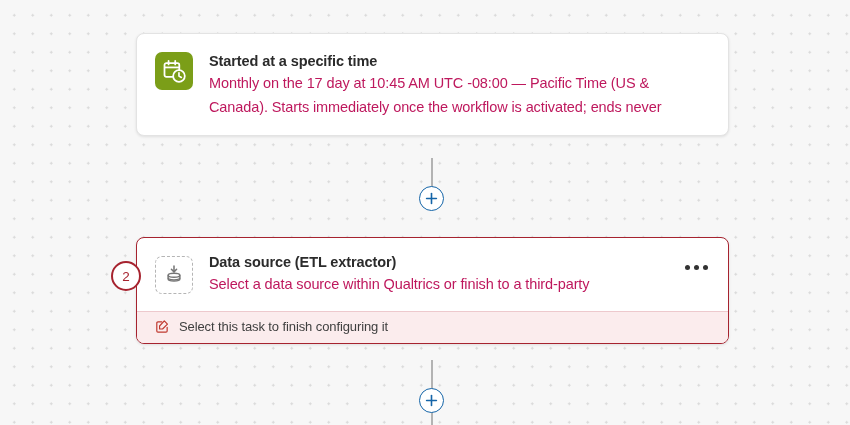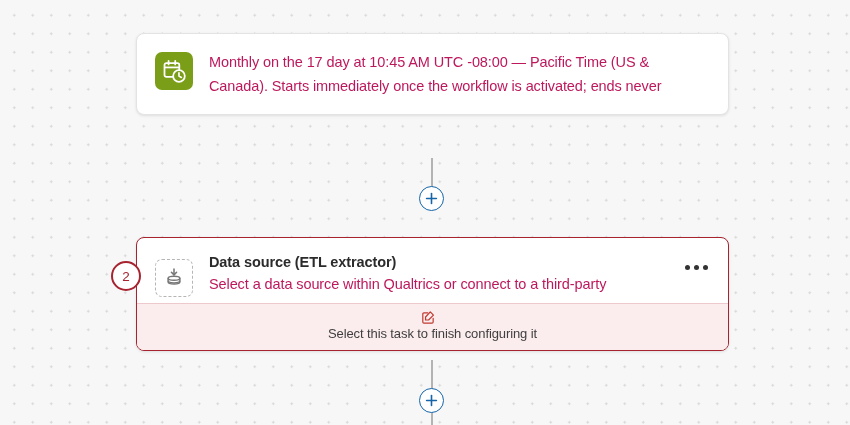--- a/index.html
+++ b/index.html
@@ -72,23 +72,23 @@
     padding: 17px 18px 16px 18px;
   }
 
   #task-card {
     top: 237px;
     border: 1.6px solid #a6232f;
     box-shadow: 0 1px 3px rgba(0,0,0,0.10);
     overflow: hidden;
   }
   #task-body {
-    padding: 14px 18px 6px 18px;
-    display: flex;
-    align-items: flex-end;
+    padding: 14px 18px 14px 18px;
+    display: flex;
+    align-items: center;
     position: relative;
   }
 
   .card-row {
     display: flex;
     align-items: flex-start;
   }
 
   
   .icon-tile {
@@ -151,21 +151,20 @@
     background: #333333;
   }
 
   
   #task-error-banner {
     background: #fbeced;
     border-top: 1px solid #edc9cd;
     padding: 6px 18px 7px 18px;
     display: flex;
     align-items: center;
-    flex-direction: column;
   }
   #task-error-text {
     font-size: 13px;
     color: #404040;
     line-height: 18px;
     letter-spacing: -0.1px;
   }
   #task-error-icon {
     flex: 0 0 auto;
     margin-right: 9px;
@@ -223,20 +222,21 @@
           <rect x="2.4" y="3.9" width="14.2" height="13.2" rx="1.8" fill="none" stroke="#ffffff" stroke-width="1.7"></rect>
           <line x1="2.4" y1="8.1" x2="16.6" y2="8.1" stroke="#ffffff" stroke-width="1.7"></line>
           <line x1="6.3" y1="1.9" x2="6.3" y2="5.2" stroke="#ffffff" stroke-width="1.7" stroke-linecap="round"></line>
           <line x1="12.7" y1="1.9" x2="12.7" y2="5.2" stroke="#ffffff" stroke-width="1.7" stroke-linecap="round"></line>
           <circle cx="16.3" cy="16.3" r="5.6" fill="#7b9e18" stroke="#ffffff" stroke-width="1.7"></circle>
           <polyline points="16.3,13.2 16.3,16.4 18.6,17.7" fill="none" stroke="#ffffff" stroke-width="1.6" stroke-linecap="round" stroke-linejoin="round"></polyline>
         </svg>
       </div>
 
       <div class="card-text">
+        <div class="card-title">Started at a specific time</div>
         <div class="card-desc">Monthly on the 17 day at 10:45 AM UTC -08:00 — Pacific Time (US &amp; Canada). Starts immediately once the workflow is activated; ends never</div>
       </div>
 
     </div>
   </div>
 
   <div class="card" id="task-card">
 
     <div id="task-body">
 
@@ -245,21 +245,21 @@
           <line x1="12" y1="2.2" x2="12" y2="8.2" stroke="#777777" stroke-width="1.7" stroke-linecap="round"></line>
           <polyline points="9.2,5.8 12,8.6 14.8,5.8" fill="none" stroke="#777777" stroke-width="1.7" stroke-linecap="round" stroke-linejoin="round"></polyline>
           <ellipse cx="12" cy="12.3" rx="6.4" ry="2.2" fill="none" stroke="#777777" stroke-width="1.6"></ellipse>
           <path d="M5.6 12.3 v4.0 c0 1.22 2.87 2.2 6.4 2.2 s6.4 -0.98 6.4 -2.2 v-4.0" fill="none" stroke="#777777" stroke-width="1.6"></path>
           <path d="M5.6 15.1 c0 1.22 2.87 2.2 6.4 2.2 s6.4 -0.98 6.4 -2.2" fill="none" stroke="#777777" stroke-width="1.4"></path>
         </svg>
       </div>
 
       <div class="card-text">
         <div class="card-title">Data source (ETL extractor)</div>
-        <div class="card-desc">Select a data source within Qualtrics or connect to a third-party</div>
+        <div class="card-desc">Select a data source within Qualtrics or finish to a third-party</div>
       </div>
 
       <div id="task-menu-button">
         <span></span>
         <span></span>
         <span></span>
       </div>
 
     </div>
 

